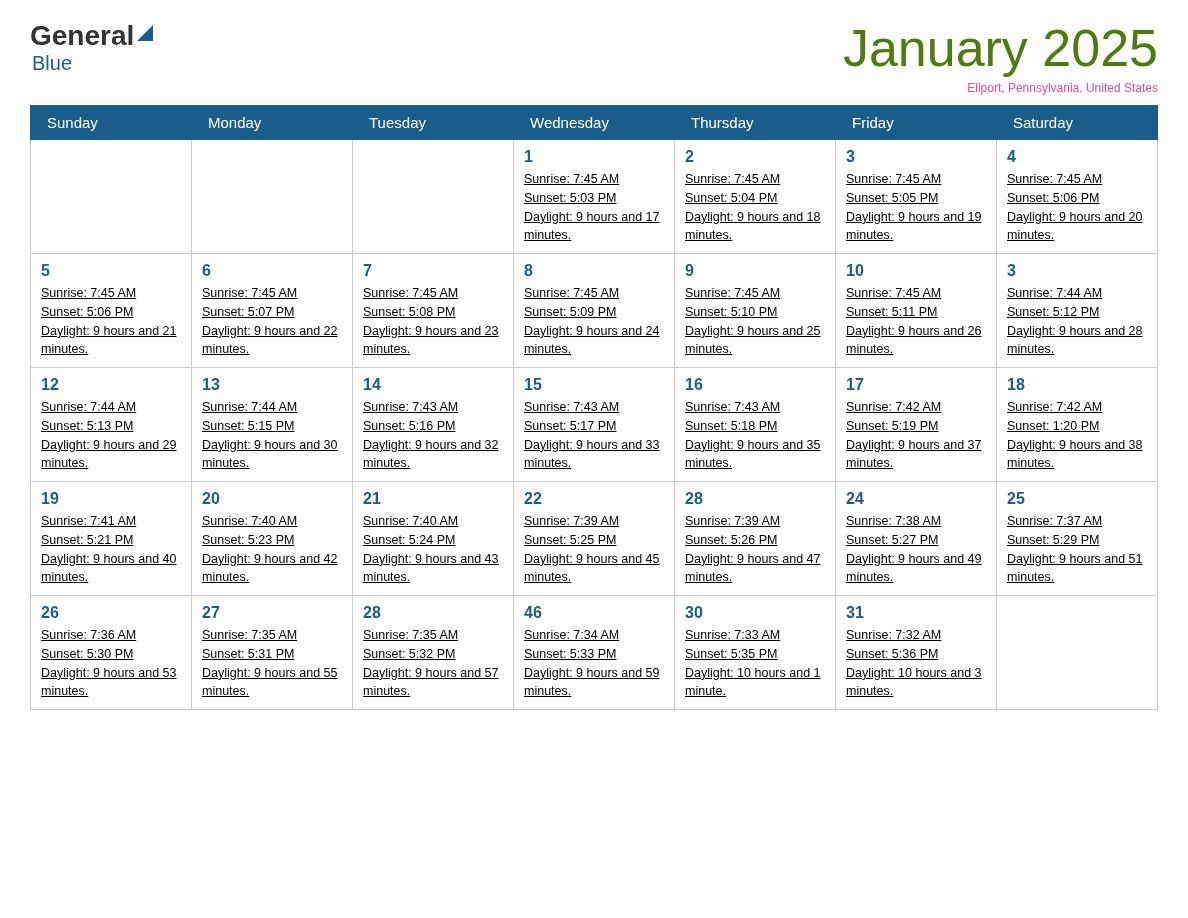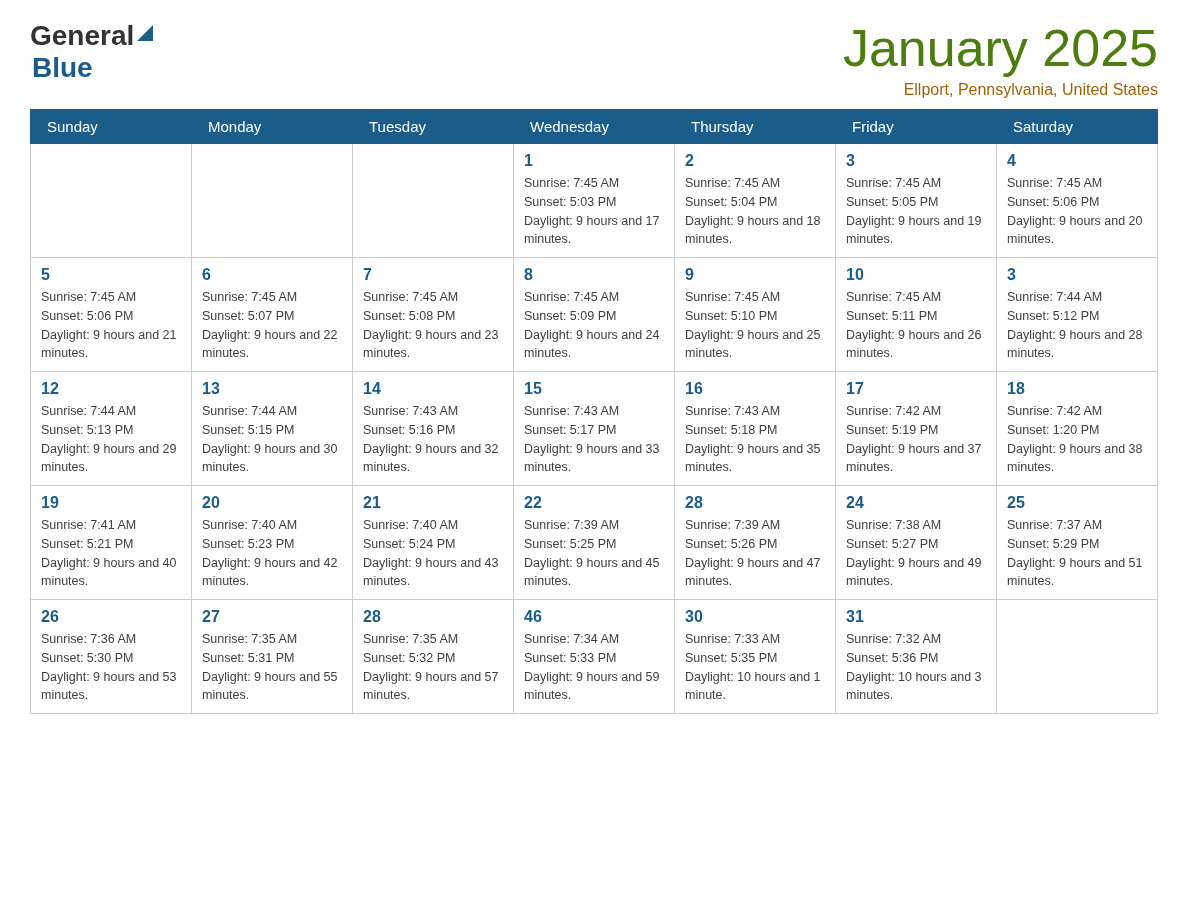--- a/index.html
+++ b/index.html
@@ -15,37 +15,37 @@
       justify-content: space-between;
       align-items: flex-start;
       margin-bottom: 10px;
     }
     .logo-text-general {
       font-size: 28px;
       font-weight: bold;
       color: #333;
     }
     .logo-blue {
-      font-size: 28px;
-      font-weight: bold;
+      font-size: 20px;
+      font-weight: normal;
       color: #1a5c8a;
       margin-left: 2px;
     }
     .title-area {
       text-align: right;
     }
     .month-title {
       font-size: 52px;
       font-weight: normal;
       color: #4d7c0f;
       line-height: 1.1;
     }
     .location-title {
-      font-size: 16px;
-      color: #a16207;
+      font-size: 12px;
+      color: #ec4899;
       margin-top: 4px;
     }
     .calendar {
       width: 100%;
       border-collapse: collapse;
       border: 1px solid #aaa;
       margin-top: 10px;
     }
     .calendar th {
       background-color: #1a5c8a;
@@ -68,21 +68,22 @@
     .day-number {
       font-size: 16px;
       font-weight: bold;
       color: #1a5c8a;
       display: block;
       margin-bottom: 4px;
     }
     .day-info {
       font-size: 12.5px;
       line-height: 1.5;
-      color: #404040;
+      color: #000000;
+      text-decoration: underline;
     }
     .empty-cell {
       background: #fff;
     }
     .logo-wrapper {
       display: flex;
       flex-direction: column;
     }
     .logo-row1 {
       display: flex;

